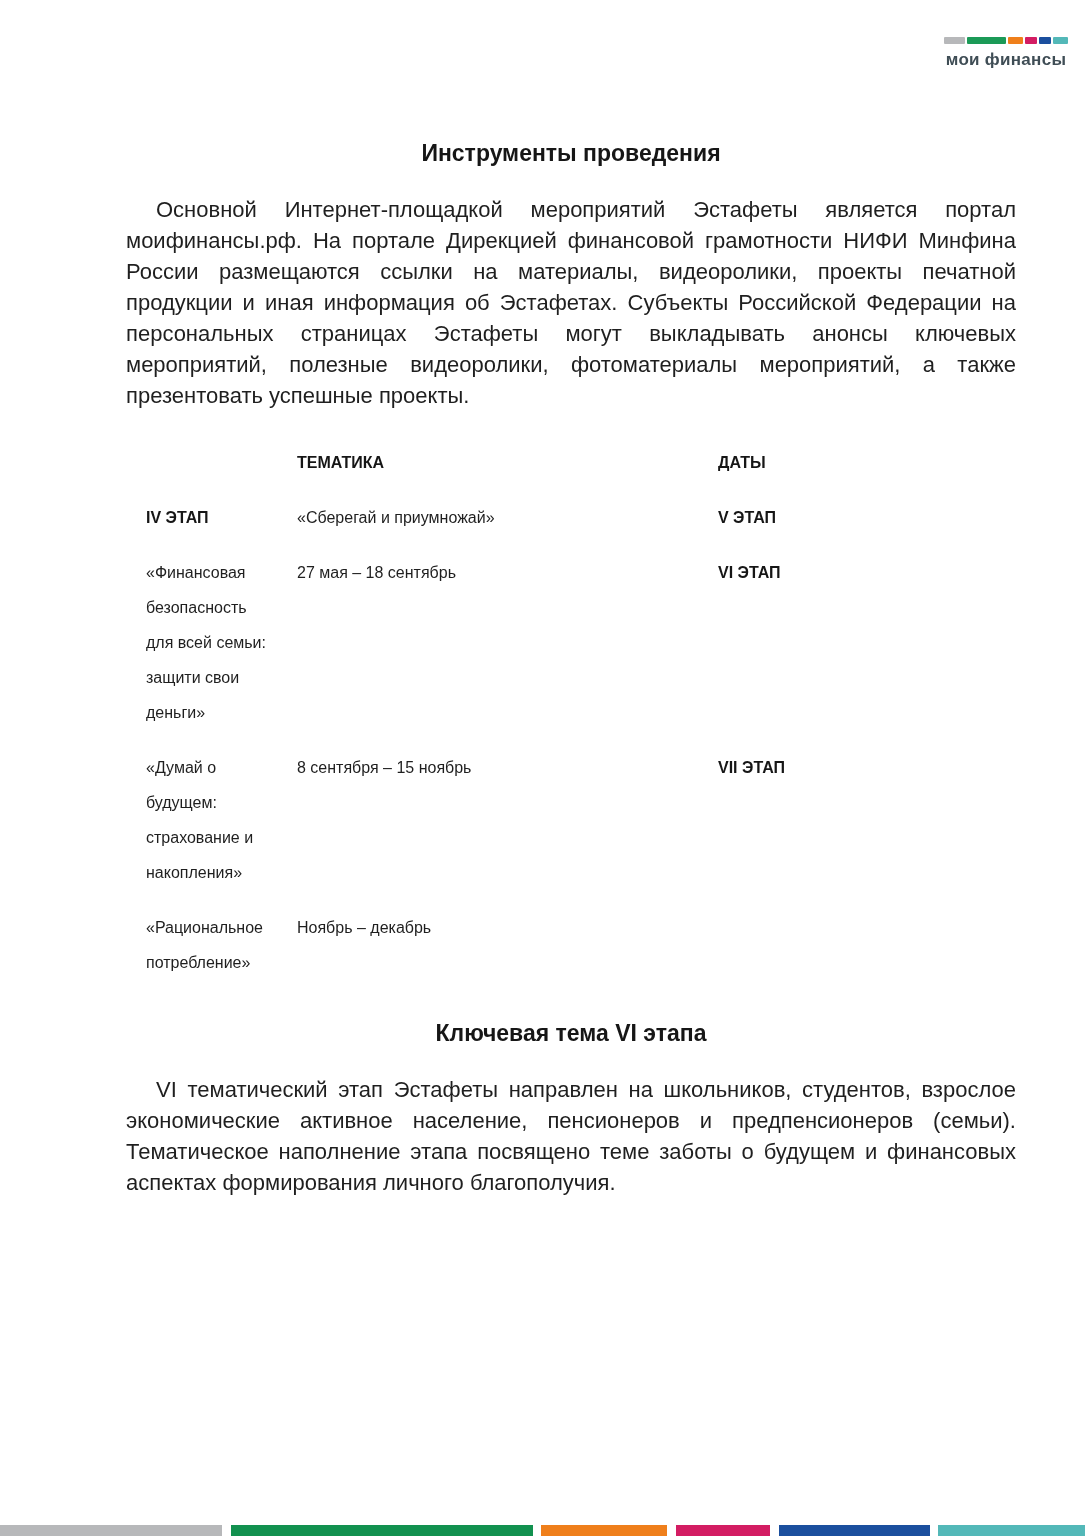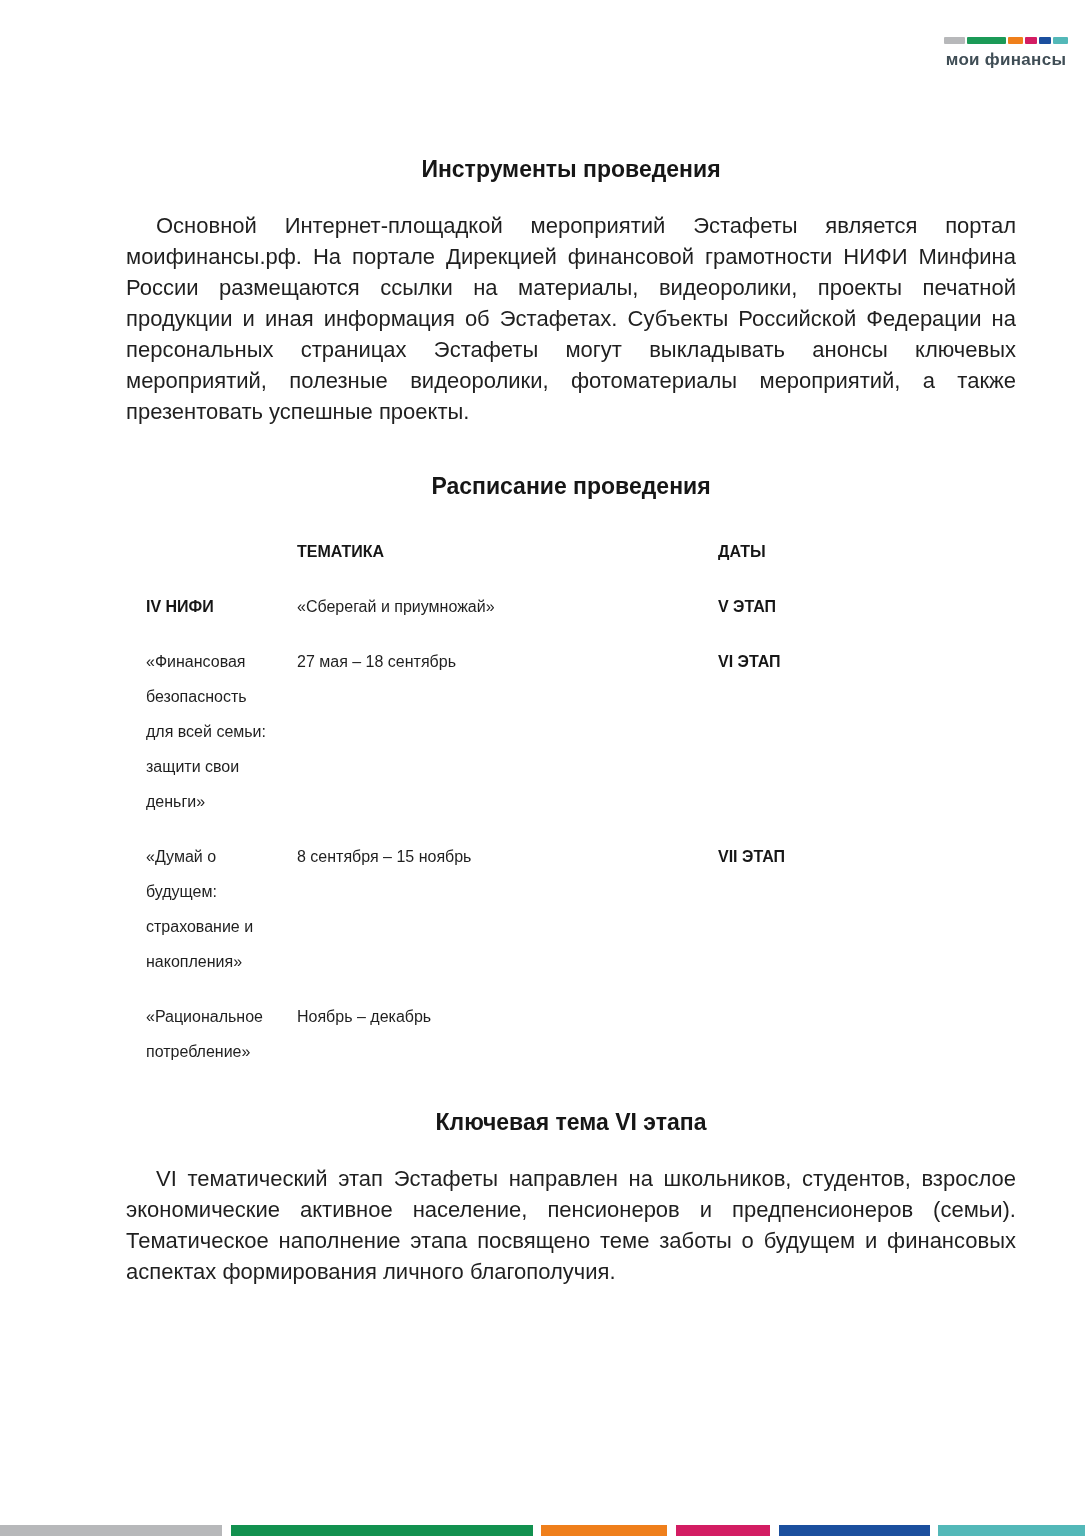--- a/index.html
+++ b/index.html
@@ -38,21 +38,21 @@
     font-size: 17px;
     font-weight: bold;
     color: #3f4d55;
     letter-spacing: 0.3px;
     white-space: nowrap;
   }
 
   
   .content {
     position: absolute;
-    top: 16px;
+    top: 0;
     left: 126px;
     width: 890px;
   }
   h1.doc-heading, h2.doc-heading {
     font-size: 23px;
     font-weight: bold;
     text-align: center;
     margin: 0;
     color: #161616;
   }
@@ -124,28 +124,27 @@
     </div>
     <div class="logo-text">мои финансы</div>
   </div>
 
   <div class="content">
 
     <h1 class="doc-heading heading-tools">Инструменты проведения</h1>
 
     <p class="body-par">Основной Интернет-площадкой мероприятий Эстафеты является портал моифинансы.рф. На портале Дирекцией финансовой грамотности НИФИ Минфина России размещаются ссылки на материалы, видеоролики, проекты печатной продукции и иная информация об Эстафетах. Субъекты Российской Федерации на персональных страницах Эстафеты могут выкладывать анонсы ключевых мероприятий, полезные видеоролики, фотоматериалы мероприятий, а также презентовать успешные проекты.</p>
 
-    <h2 class="doc-heading heading-schedule">Расписание проведения</h2>
 
     <div class="schedule">
       <div class="cell"></div>
       <div class="cell hdr">ТЕМАТИКА</div>
       <div class="cell hdr">ДАТЫ</div>
 
-      <div class="cell stage">IV НИФИ</div>
+      <div class="cell stage">IV ЭТАП</div>
       <div class="cell theme">«Сберегай и приумножай»</div>
 
       <div class="cell stage">V ЭТАП</div>
       <div class="cell theme">«Финансовая безопасность для всей семьи: защити свои деньги»</div>
       <div class="cell dates">27 мая – 18 сентябрь</div>
 
       <div class="cell stage">VI ЭТАП</div>
       <div class="cell theme">«Думай о будущем: страхование и накопления»</div>
       <div class="cell dates">8 сентября – 15 ноябрь</div>
 

